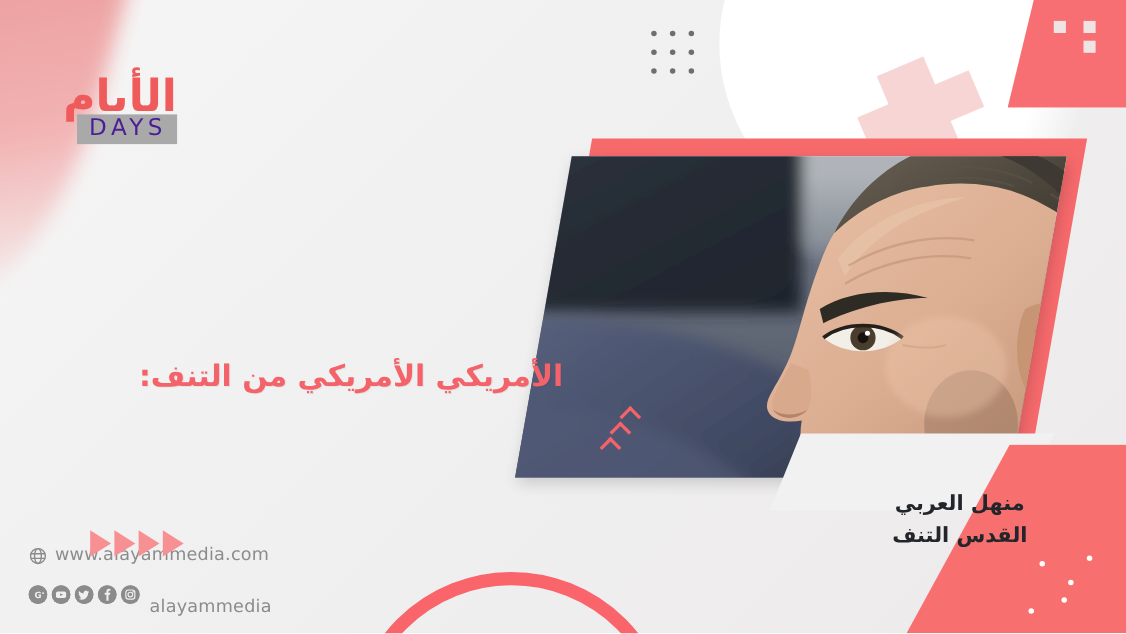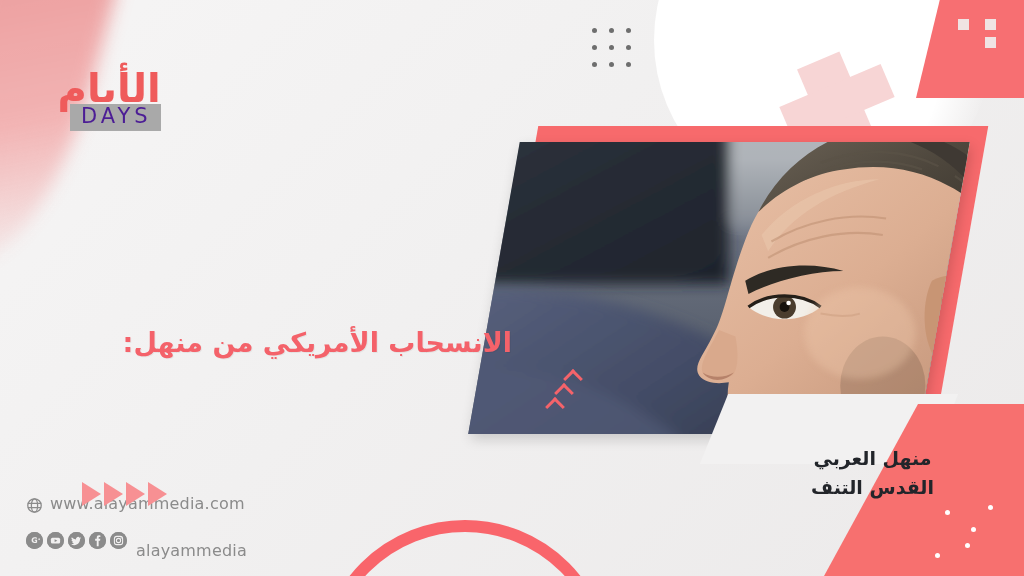--- a/index.html
+++ b/index.html
@@ -434,21 +434,21 @@
   <span class="br-dot d3"></span>
   <span class="br-dot d4"></span>
   <span class="br-dot d5"></span>
 
   <div class="logo">
     <div class="logo-ar">الأيام</div>
     <div class="logo-en">DAYS</div>
   </div>
 
   <div class="headline">
-    <span class="l1">الانسحاب الأمريكي من منهل:</span>
+    <span class="l1">الأمريكي الأمريكي من التنف:</span>
   </div>
 
   <div class="credit">
     <span class="name">منهل العربي</span>
     <span class="org">القدس التنف</span>
   </div>
 
   <div class="footer">
     <div class="f-row">
       <span class="globe">

